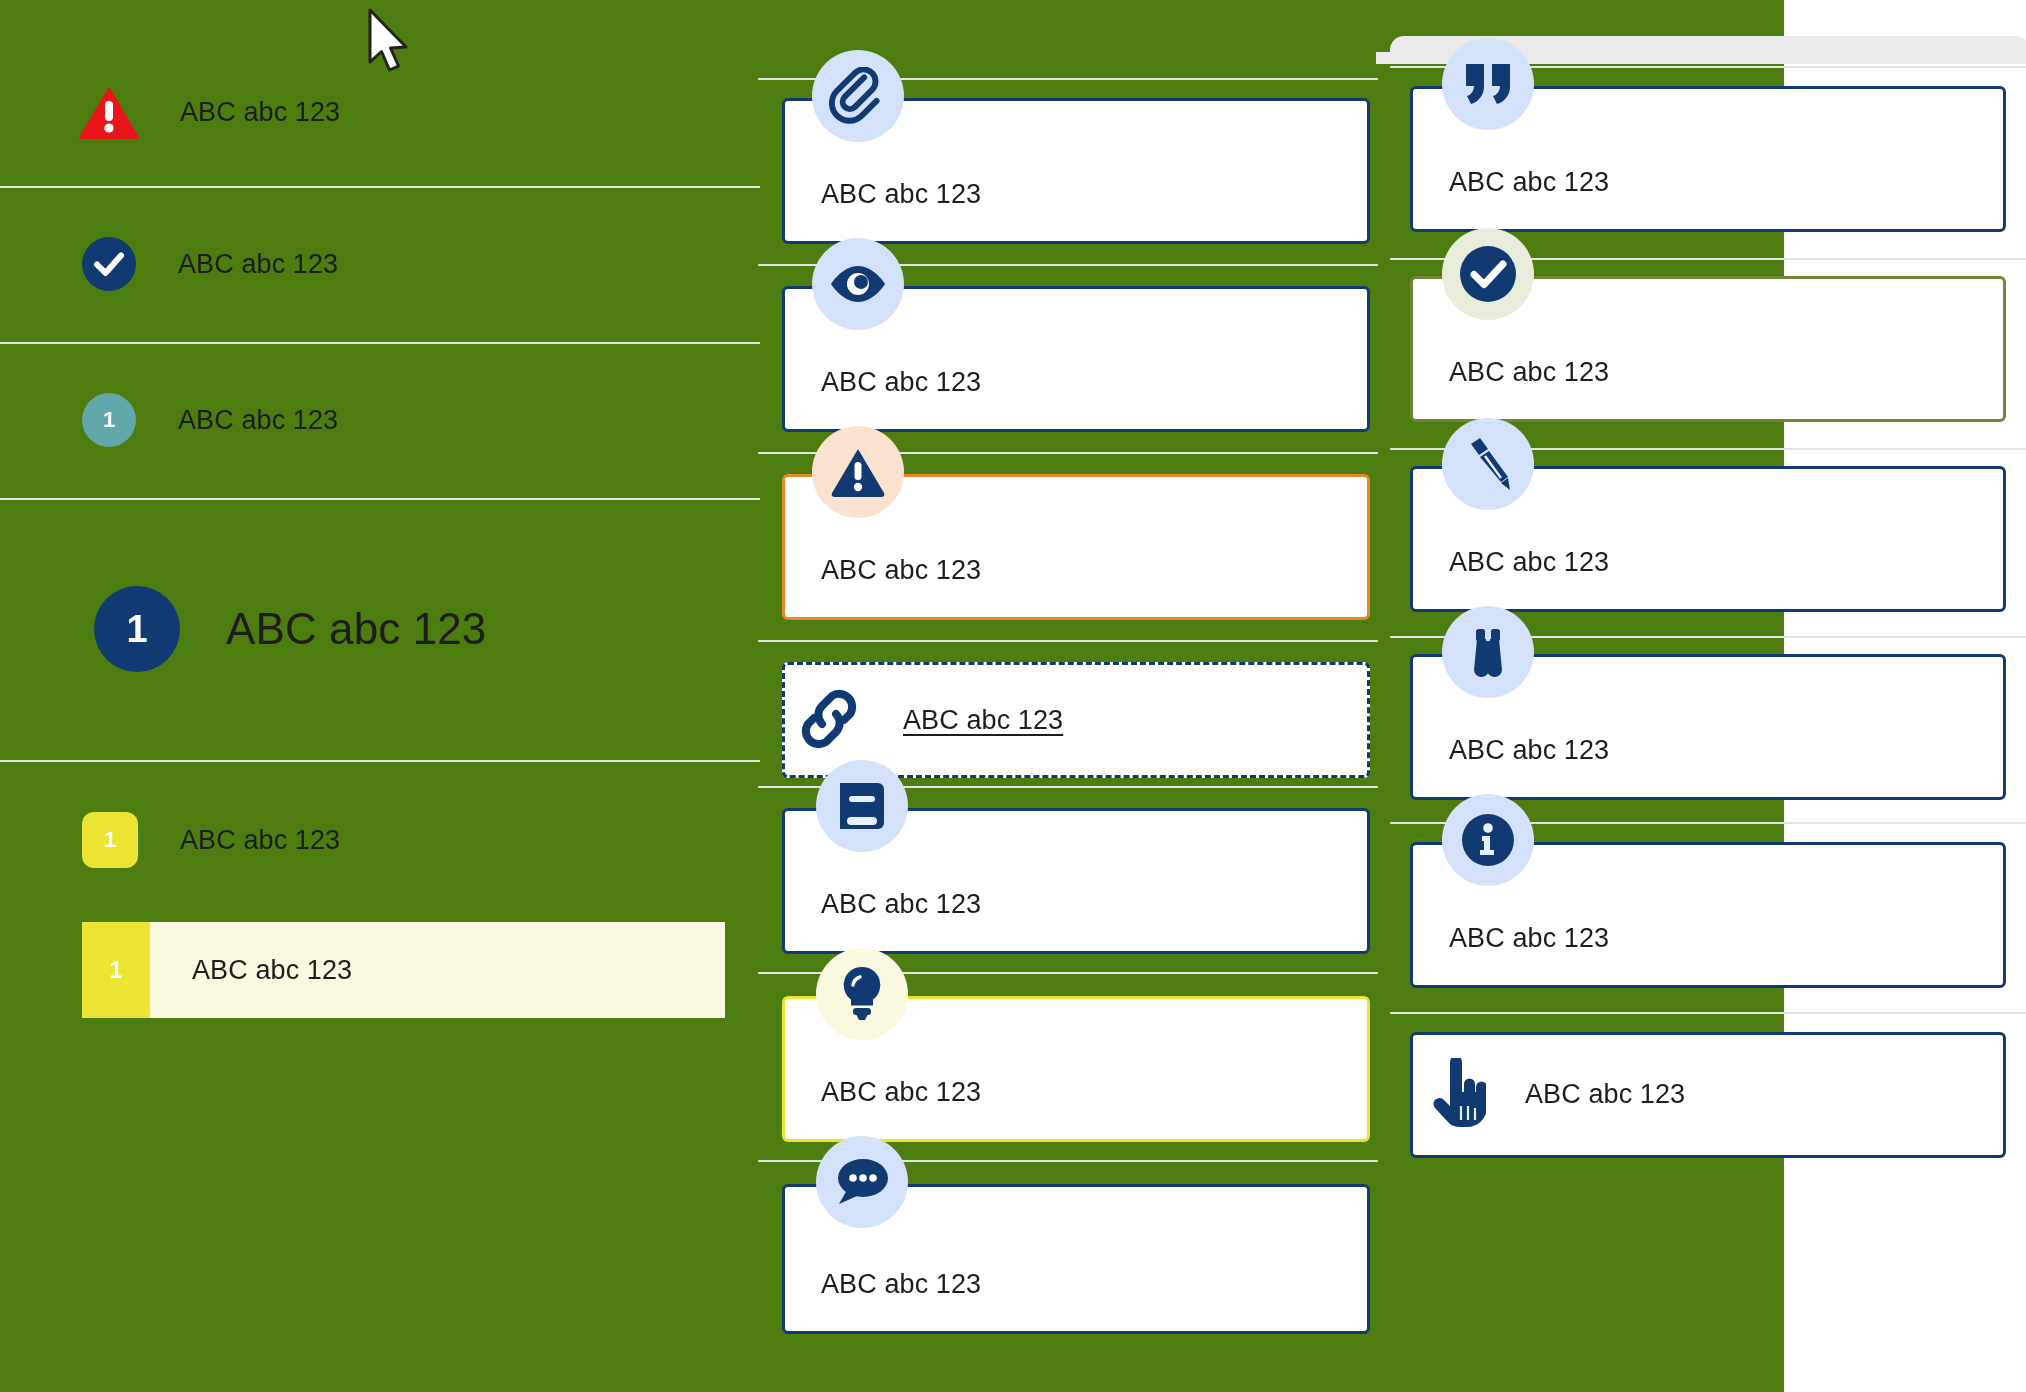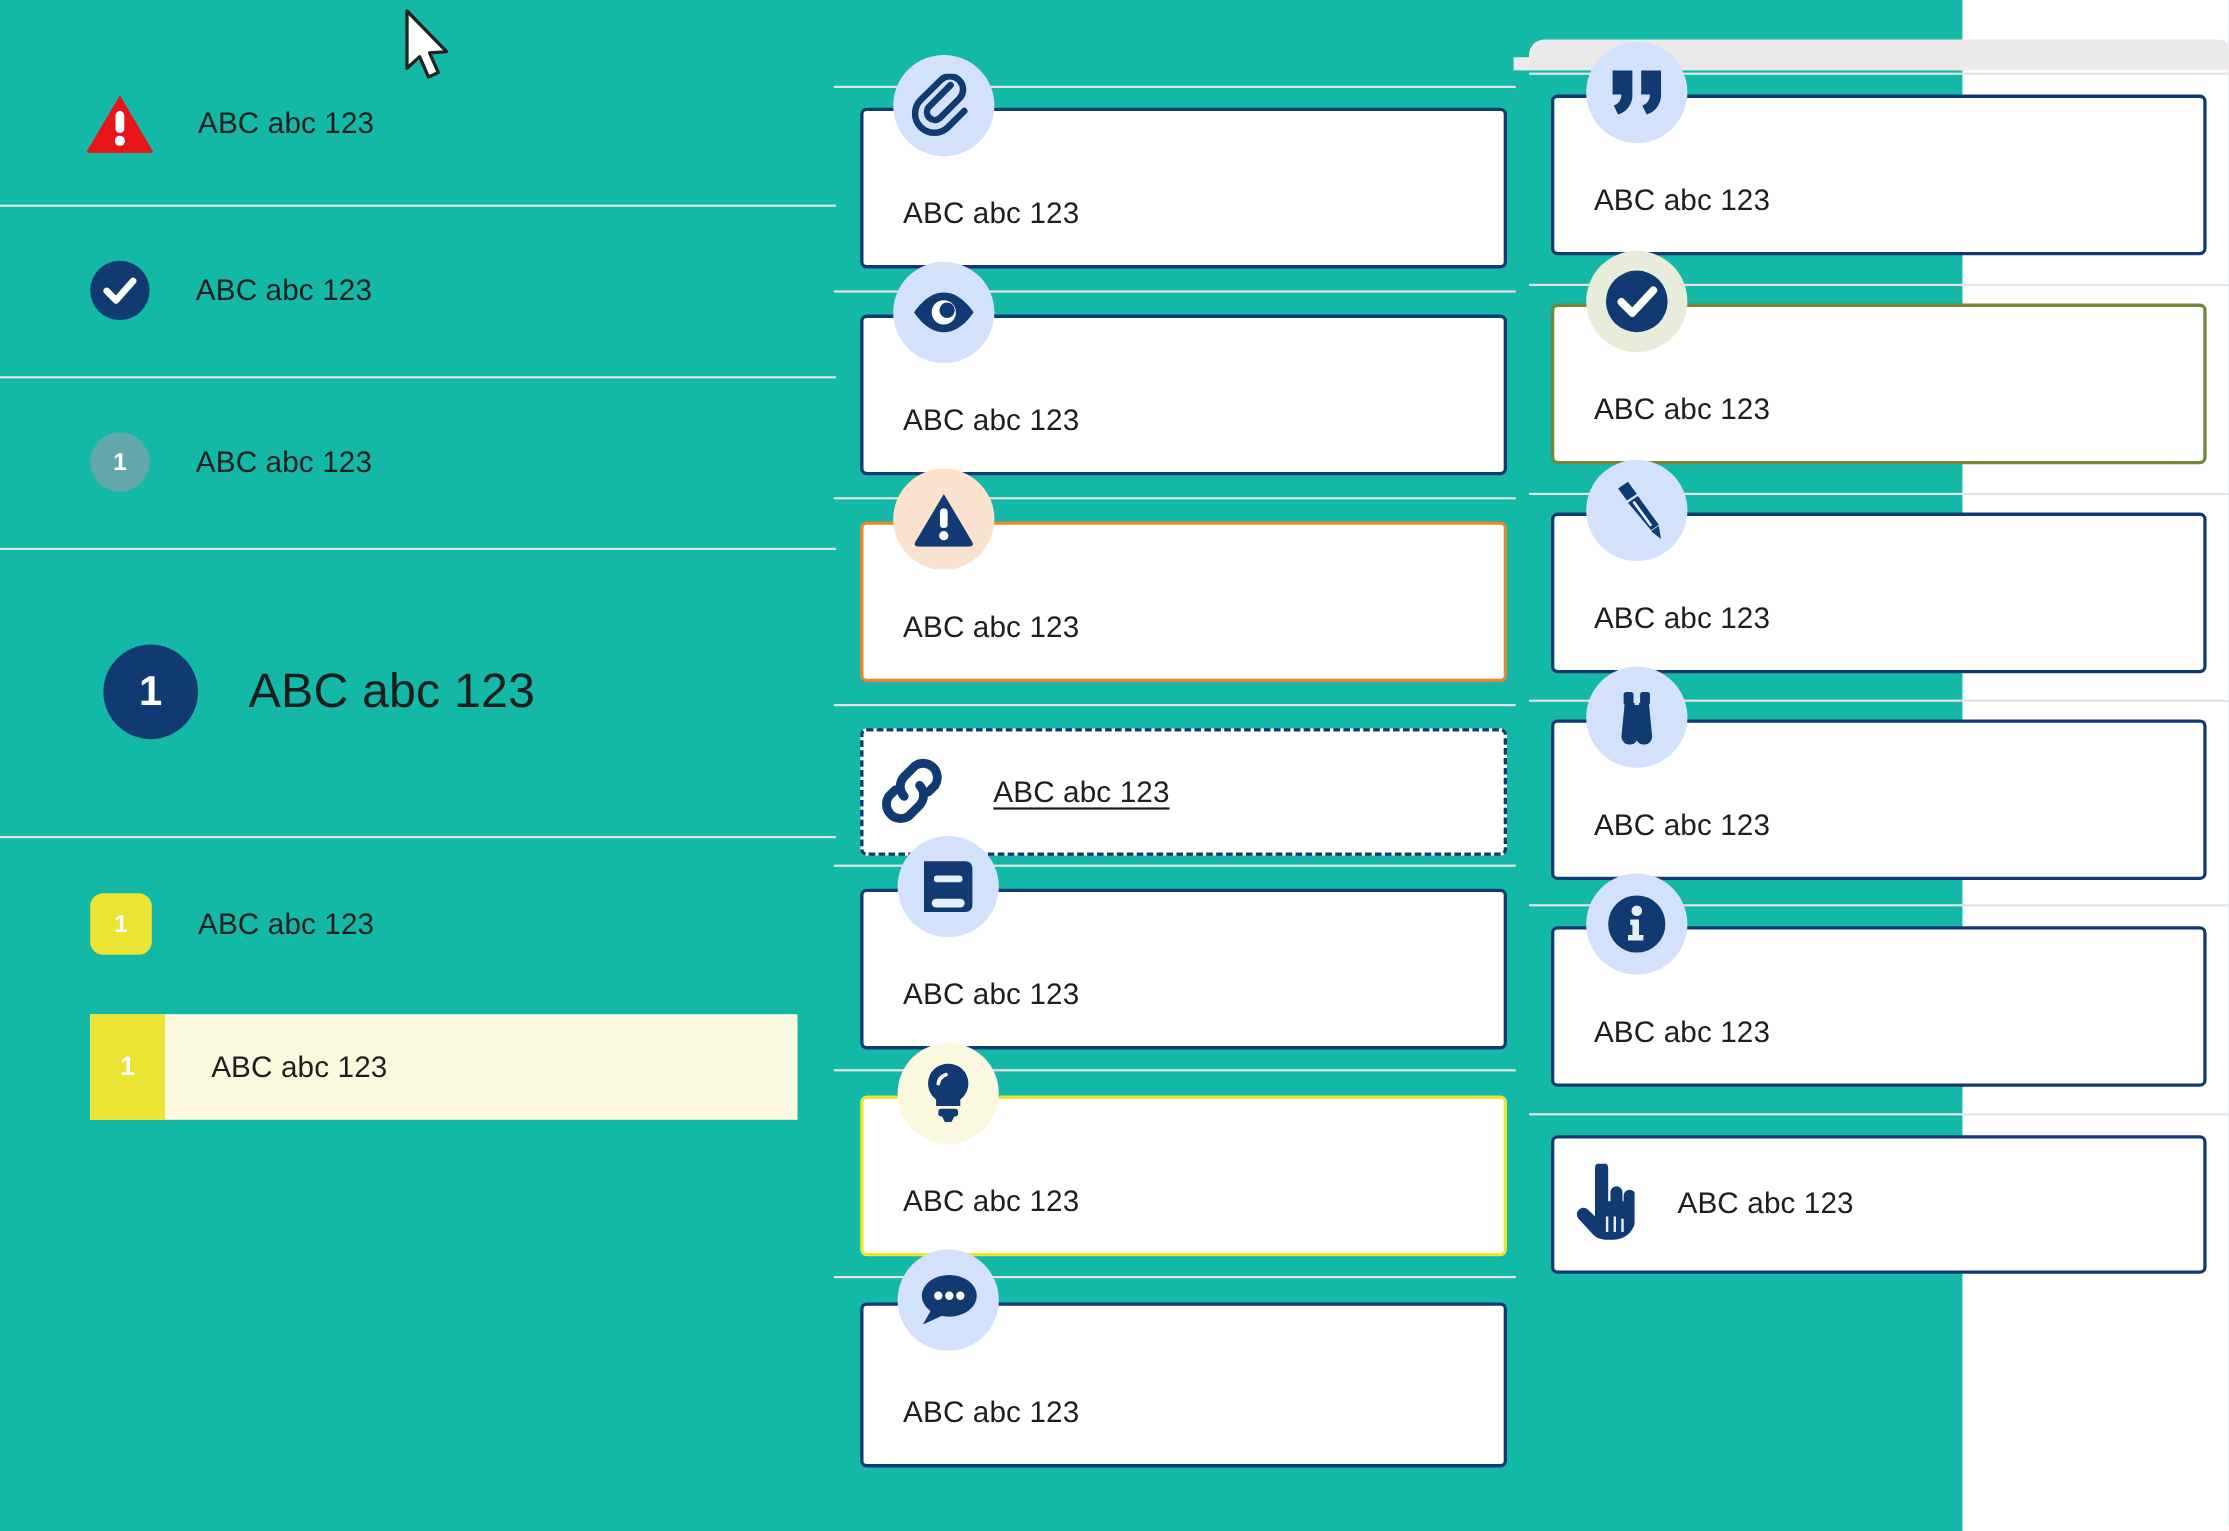--- a/index.html
+++ b/index.html
@@ -9,21 +9,21 @@
     height: 1392px;
     background: #ffffff;
     font-family: "Liberation Sans", sans-serif;
     overflow: hidden;
   }
 
   #root {
     position: relative;
     width: 1784px;
     height: 1392px;
-    background: #14b8a6;
+    background: #4d7c0f;
   }
 
   
   .top-strip {
     position: absolute;
     left: 1390px;
     top: 36px;
     width: 640px;
     height: 26px;
     background: #eaeaea;

